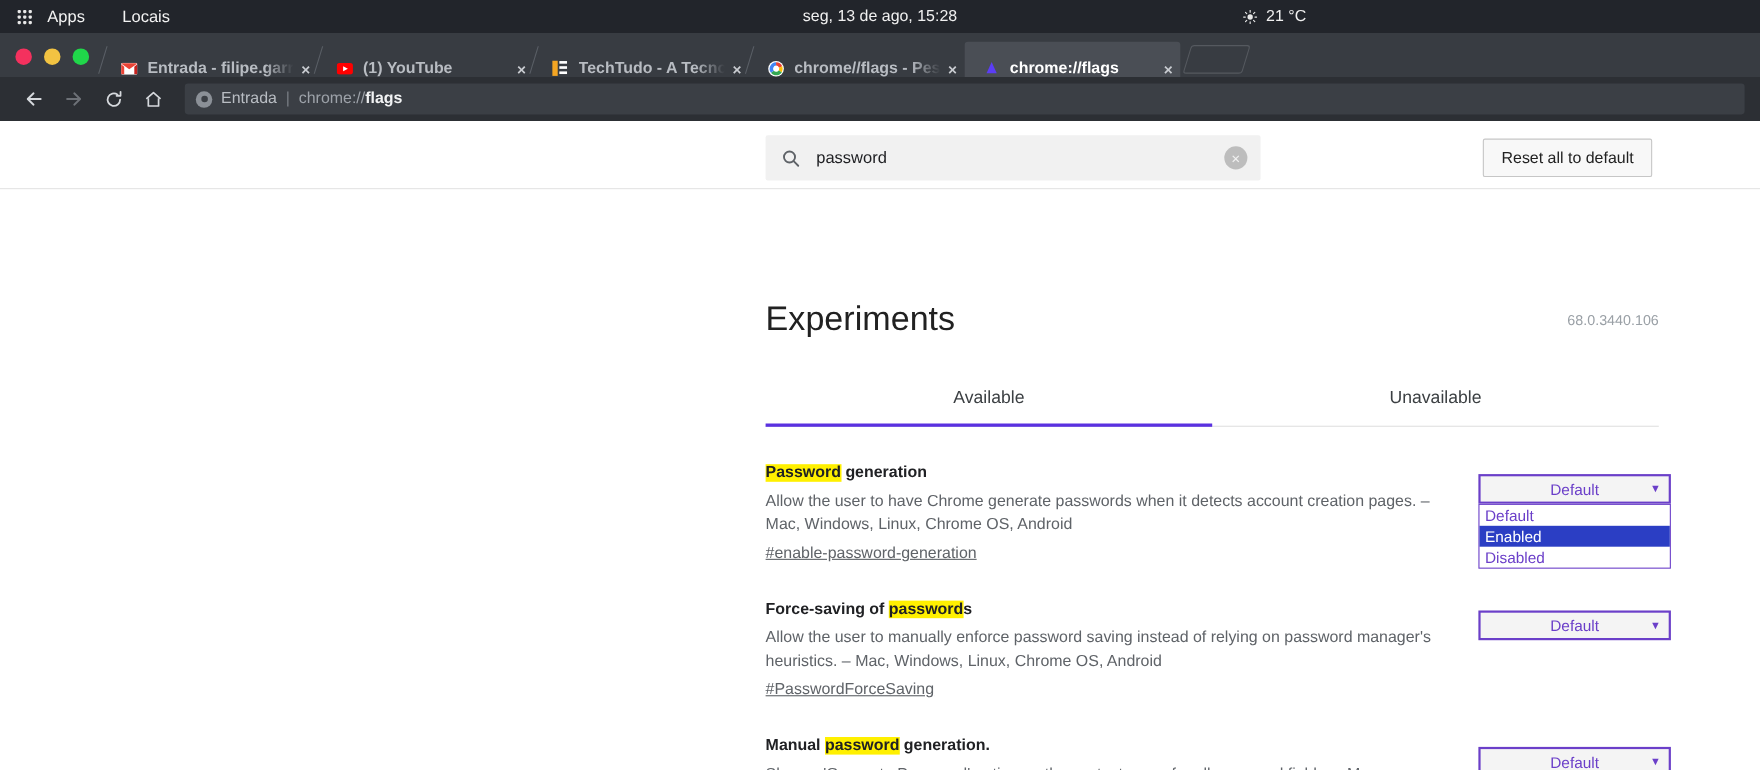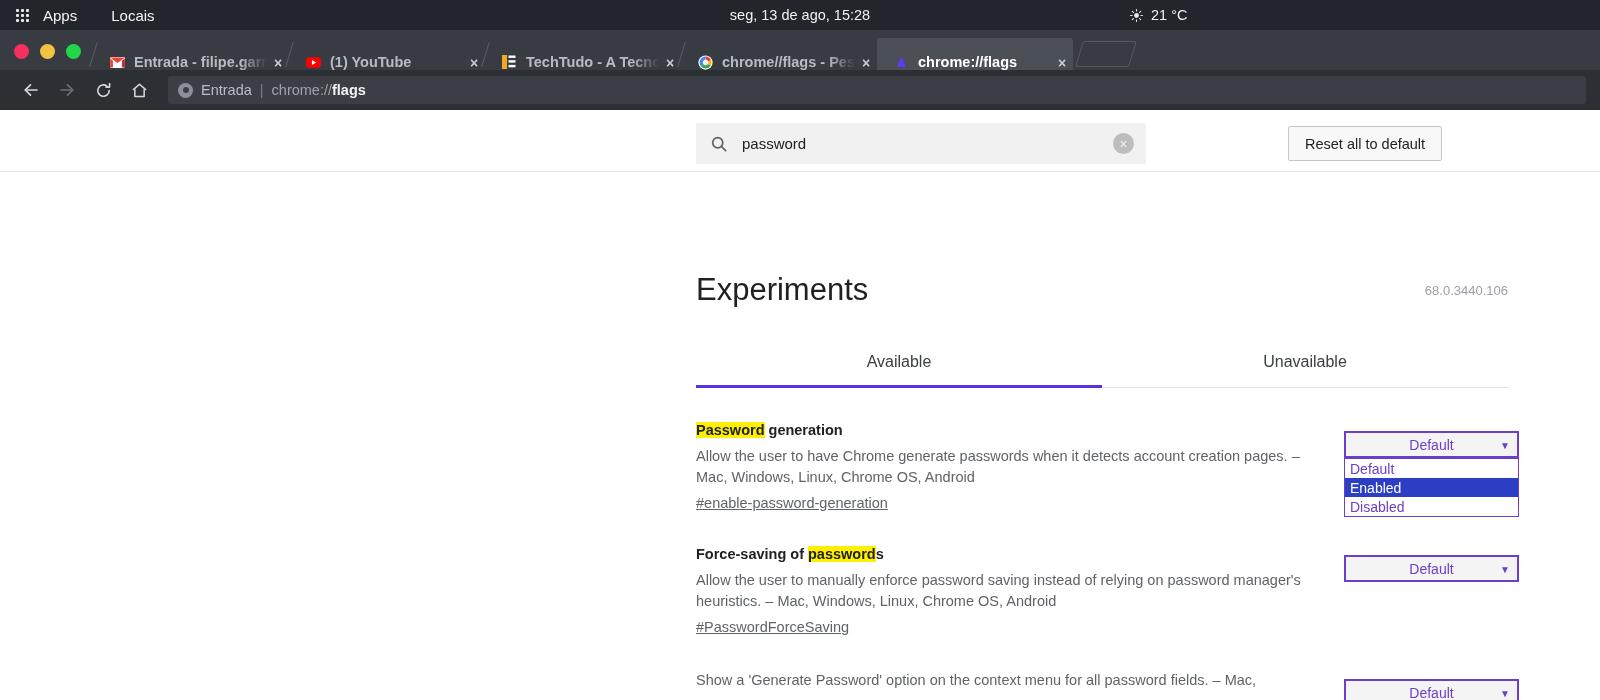--- a/index.html
+++ b/index.html
@@ -177,21 +177,21 @@
     width: 21px; height: 21px; border-radius: 50%;
     background: #bdbdbd;
     color: #f1f1f1;
     display: flex; align-items: center; justify-content: center;
     font-size: 14px; line-height: 1;
     flex: none;
     font-family: "Liberation Sans", sans-serif;
   }
   .reset-btn {
     position: absolute;
-    left: 1288px; top: 16px;
+    left: 1348px; top: 16px;
     height: 35px;
     padding: 0 16px;
     background: #f8f8f8;
     border: 1px solid #c6c6c6;
     border-radius: 2px;
     font-size: 14.5px;
     color: #222;
     font-family: "Liberation Sans", sans-serif;
   }
 
@@ -481,20 +481,21 @@
         <div class="flag-ctl">
           <div class="select-box">
             <span>Default</span>
             <span class="caret">▼</span>
           </div>
         </div>
       </div>
 
       <div class="flag">
         <div class="flag-main">
+          <div class="flag-title"><span>Manual </span><mark>password</mark><span> generation.</span></div>
           <div class="flag-desc">Show a 'Generate Password' option on the context menu for all password fields. – Mac,</div>
         </div>
         <div class="flag-ctl">
           <div class="select-box">
             <span>Default</span>
             <span class="caret">▼</span>
           </div>
         </div>
       </div>
 

